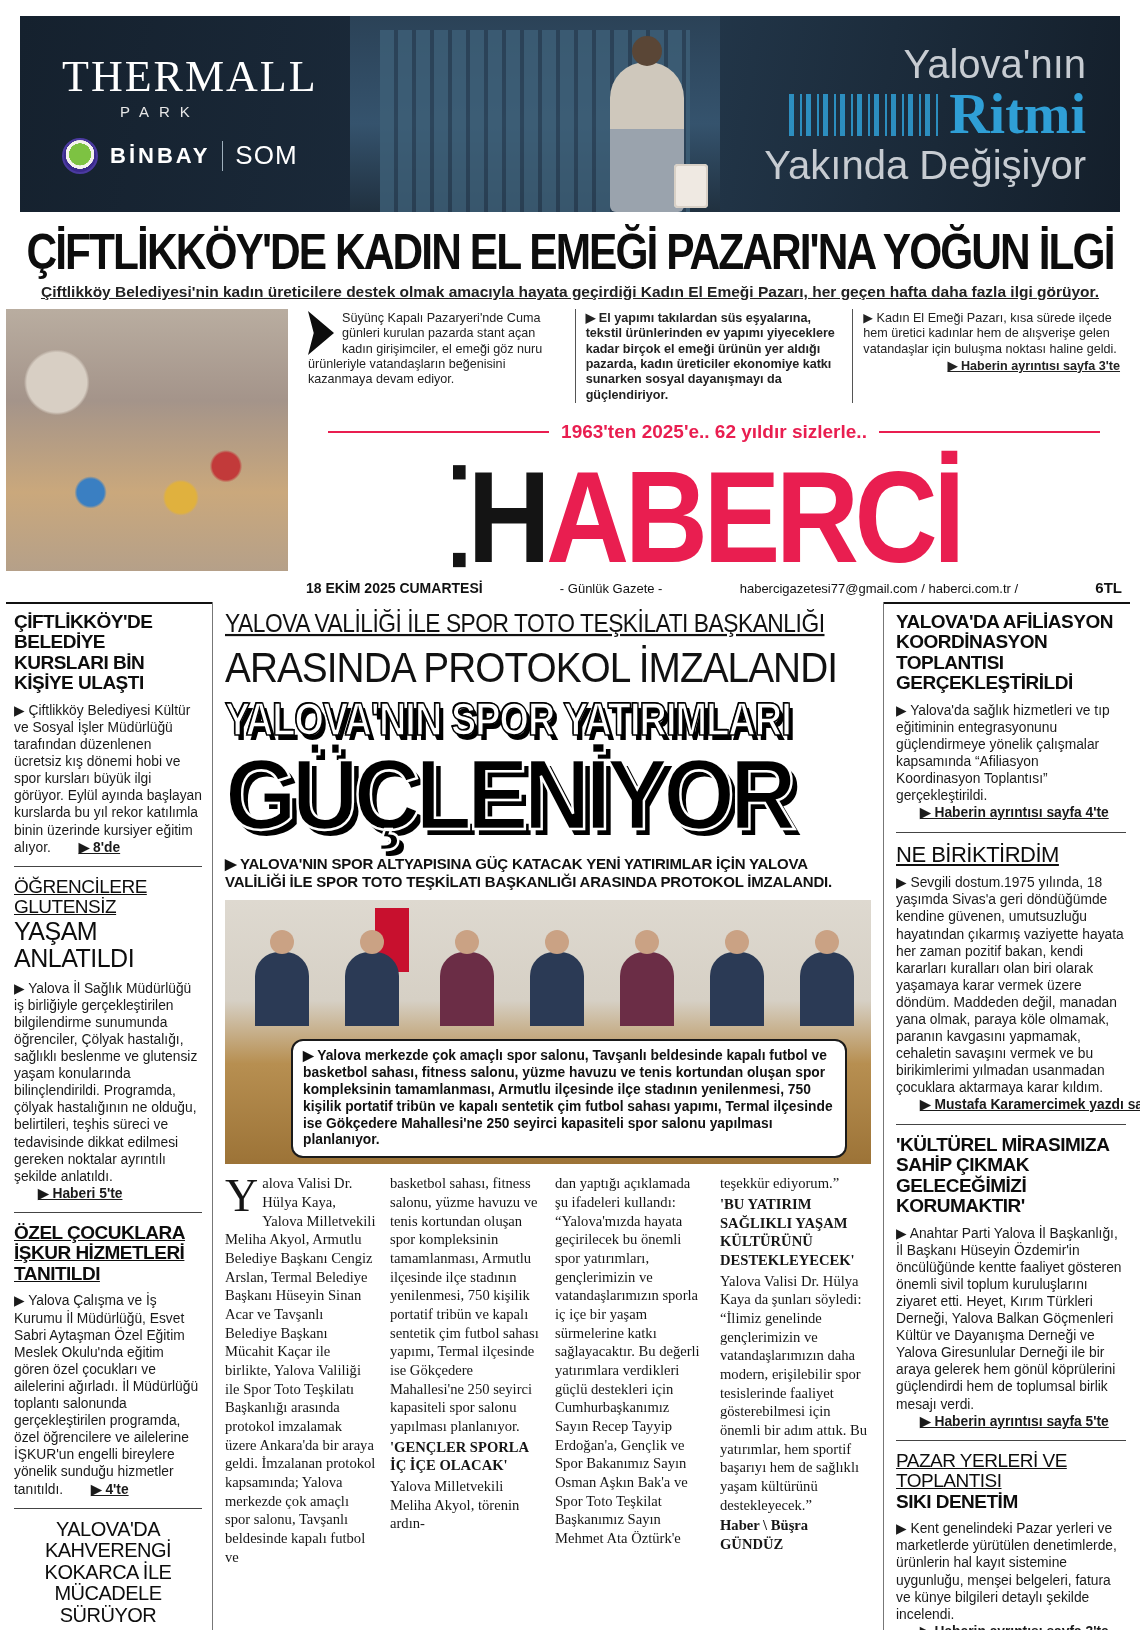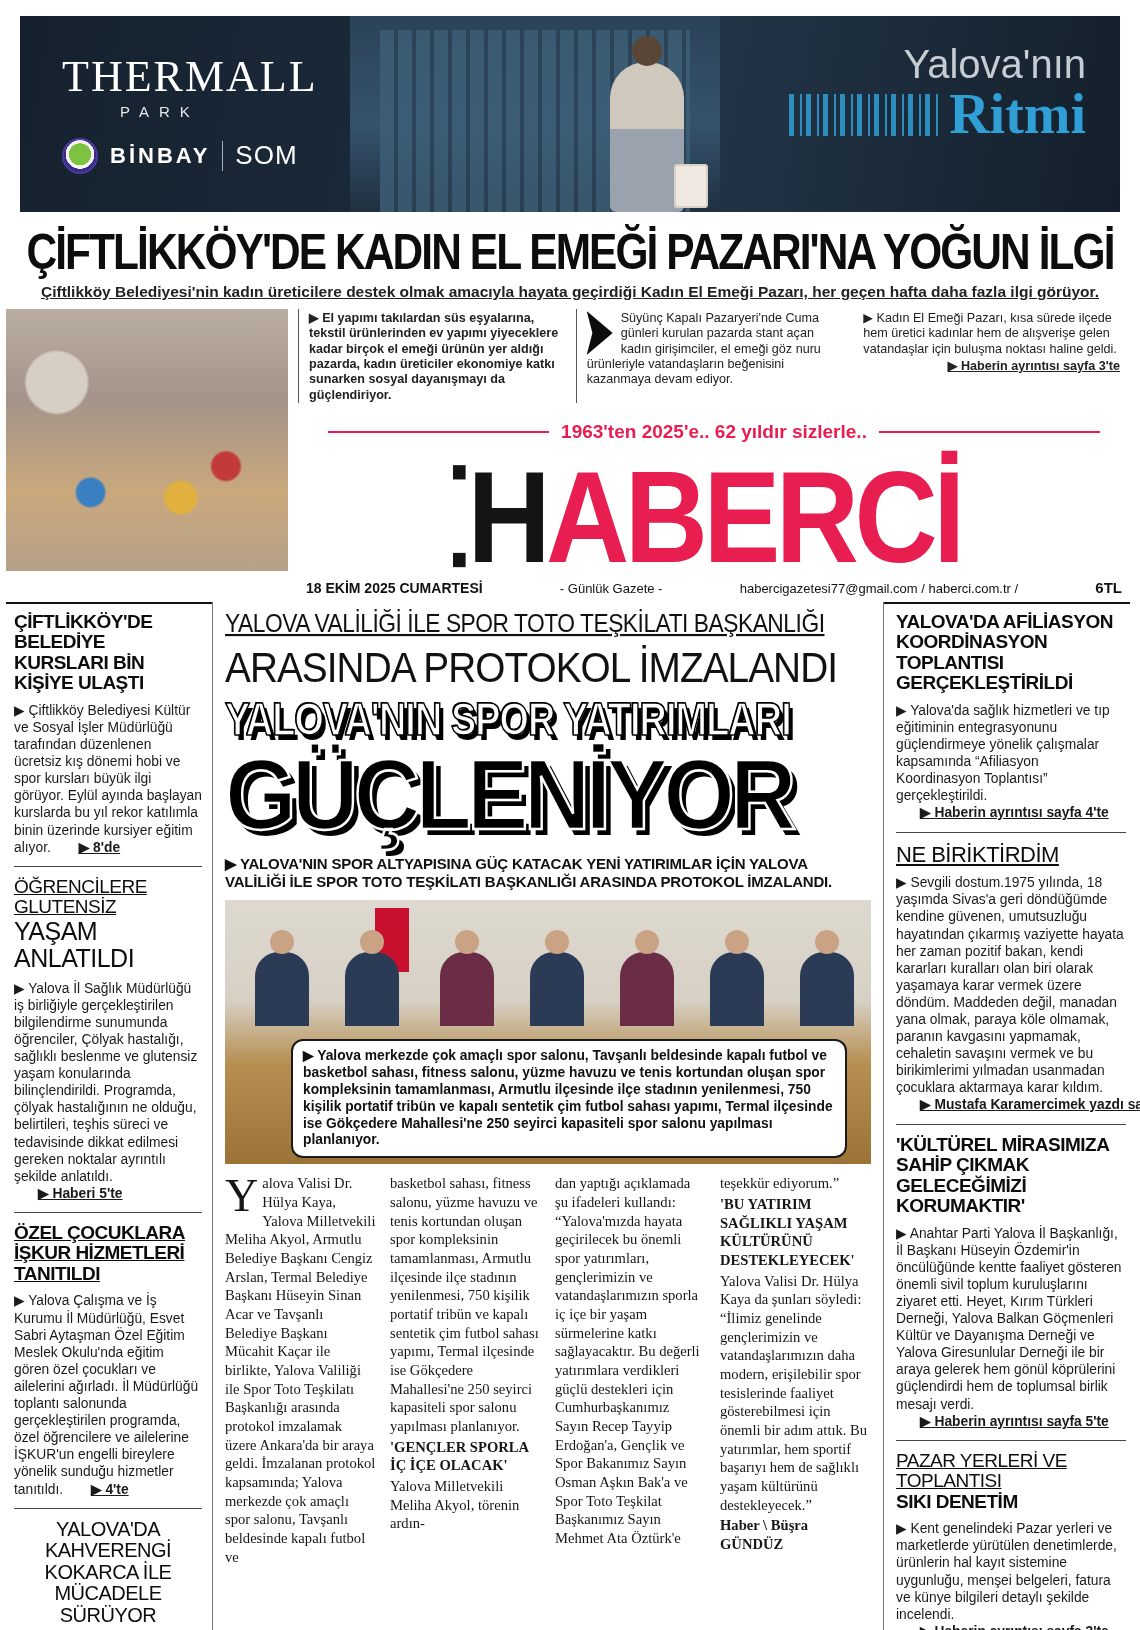--- a/index.html
+++ b/index.html
@@ -129,35 +129,36 @@
     <div class="ta-photo">
       <div class="ta-bld"></div>
       <div class="ta-person"></div>
     </div>
     <div class="ta-right">
       <div class="ta-l1">Yalova'nın</div>
       <div class="ta-l2">
         <span class="barcode"></span>
         <span class="ritmi">Ritmi</span>
       </div>
+      <div class="ta-l3">Yakında Değişiyor</div>
     </div>
   </div>
 
   <h1 class="lead-headline">ÇİFTLİKKÖY'DE KADIN EL EMEĞİ PAZARI'NA YOĞUN İLGİ</h1>
   <div class="lead-subhead">Çiftlikköy Belediyesi'nin kadın üreticilere destek olmak amacıyla hayata geçirdiği Kadın El Emeği Pazarı, her geçen hafta daha fazla ilgi görüyor.</div>
 
   <div class="lead-row">
     <div class="lead-photo"></div>
     <div class="lead-right">
       <div class="lead-cols">
-        <div class="lead-col b">▶ El yapımı takılardan süs eşyalarına, tekstil ürünlerinden ev yapımı yiyeceklere kadar birçok el emeği ürünün yer aldığı pazarda, kadın üreticiler ekonomiye katkı sunarken sosyal dayanışmayı da güçlendiriyor.</div>
         <div class="lead-col">
           <span class="black-arrow"></span>
           <span>Süyünç Kapalı Pazaryeri'nde Cuma günleri kurulan pazarda stant açan kadın girişimciler, el emeği göz nuru ürünleriyle vatandaşların beğenisini kazanmaya devam ediyor.</span>
         </div>
+        <div class="lead-col b">▶ El yapımı takılardan süs eşyalarına, tekstil ürünlerinden ev yapımı yiyeceklere kadar birçok el emeği ürünün yer aldığı pazarda, kadın üreticiler ekonomiye katkı sunarken sosyal dayanışmayı da güçlendiriyor.</div>
         <div class="lead-col">
           <span>▶ Kadın El Emeği Pazarı, kısa sürede ilçede hem üretici kadınlar hem de alışverişe gelen vatandaşlar için buluşma noktası haline geldi.</span>
           <div class="lead-ref">▶ Haberin ayrıntısı sayfa 3'te</div>
         </div>
       </div>
 
       <div class="mast-row">
         <div class="masthead">
           <div class="tagline-row">
             <span class="tl-line"></span>

